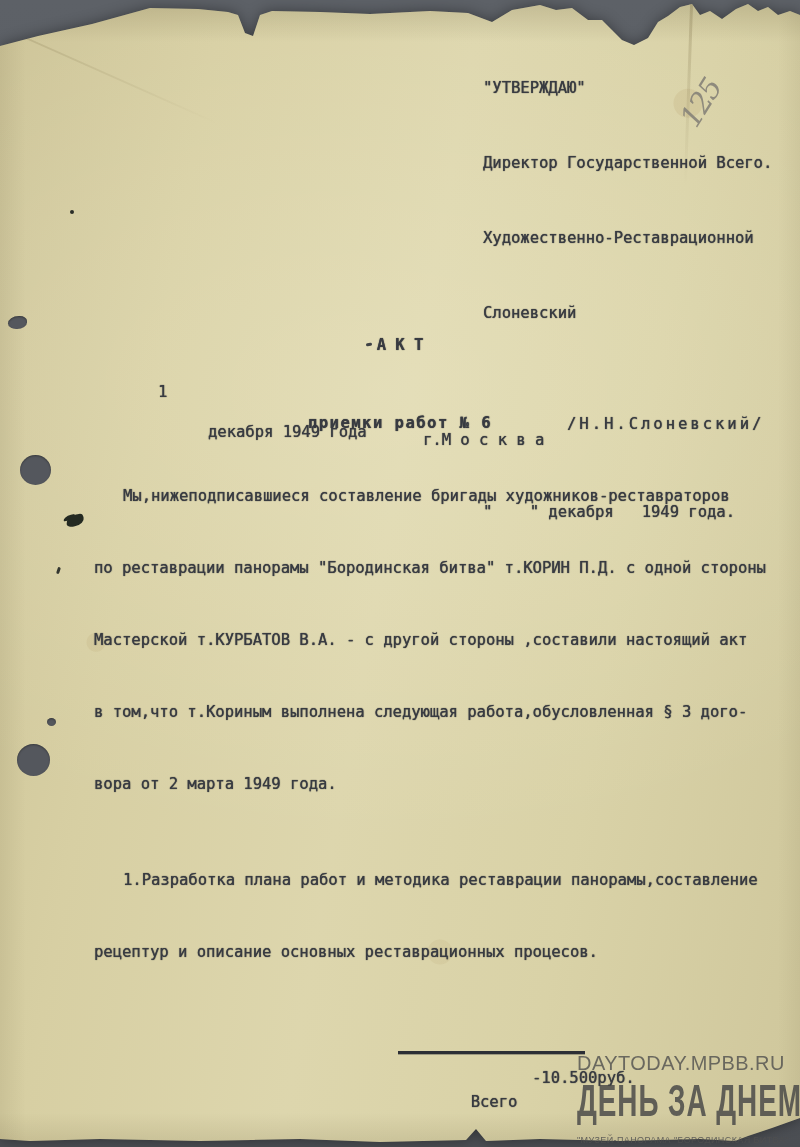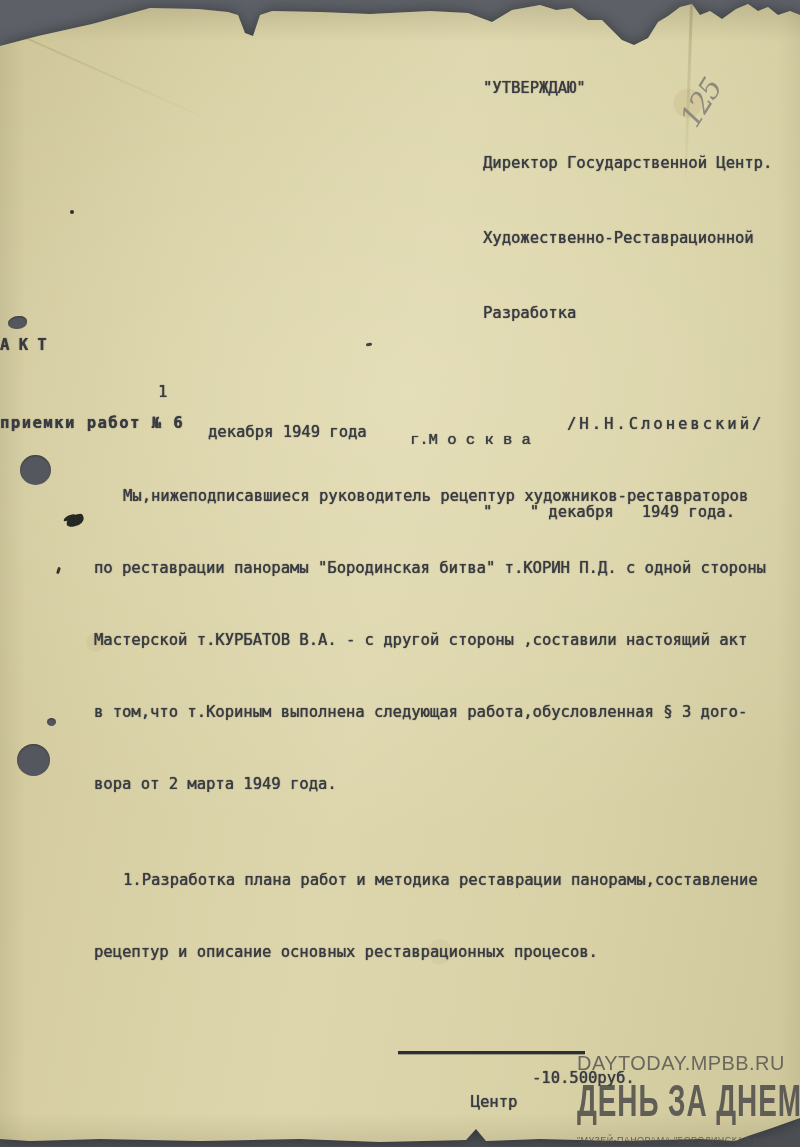--- a/index.html
+++ b/index.html
@@ -37,25 +37,25 @@
   .bl{white-space:pre;}
   .ind{padding-left:29px;}
 
   .approval{left:483px;top:26px;width:300px;line-height:25px;}
   .sig{margin-top:36px;margin-left:84px;letter-spacing:3px;}
   .dblank{margin-top:13px;}
 
   .pencil{position:absolute;left:676px;top:86px;font-family:"DejaVu Serif",serif;font-style:italic;
       font-size:29px;color:rgba(138,134,122,.95);transform:rotate(-58deg);text-shadow:none;letter-spacing:-2px;}
 
-  .heading{left:0;top:280px;width:800px;text-align:left;line-height:26px;font-weight:bold;}
+  .heading{left:0;top:280px;width:800px;text-align:center;line-height:26px;font-weight:bold;}
   .heading .sub{letter-spacing:1.5px;}
 
   .dateline{left:0;top:356px;width:800px;height:24px;}
-  .dl-day{position:absolute;left:158px;} .dl-date{position:absolute;left:208px;margin-top:16px;} .dl-city{position:absolute;left:410px;font-family:Liberation Mono, monospace;}
+  .dl-day{position:absolute;left:158px;} .dl-date{position:absolute;left:208px;margin-top:16px;} .dl-city{position:absolute;left:423px;}
 
   .docbody{left:94px;top:436px;width:706px;}
 
   .rule{position:absolute;left:398px;top:1051px;width:187px;height:3px;background:#2c2f35;
       box-shadow:0 1px 0 rgba(44,47,53,.35);}
   .total{left:396px;top:1066px;}
   .t-amt{position:absolute;left:136px;top:0;}
 
   
   .hole{position:absolute;border-radius:50%;background:#54575d;box-shadow:inset 0 1px 2px rgba(0,0,0,.35);}
@@ -82,42 +82,42 @@
 
 <div class="stage">
   <div class="paper-wrap">
     <div class="paper">
       <div class="edge-shade"></div>
       <div class="crease-v"></div>
       <div class="crease-d"></div>
 
       <div class="tw approval">
         <div class="bl">"УТВЕРЖДАЮ"</div>
-        <div class="bl">Директор Государственной Центр.</div>
+        <div class="bl">Директор Государственной Всего.</div>
         <div class="bl">Художественно-Реставрационной</div>
-        <div class="bl">Разработка</div>
+        <div class="bl">Слоневский</div>
         <div class="bl sig">/Н.Н.Слоневский/</div>
         <div class="bl dblank">"    " декабря   1949 года.</div>
       </div>
 
       <div class="pencil">125</div>
 
       <div class="tw heading">
         <div class="bl">А К Т</div>
         <div class="bl sub">приемки работ № 6</div>
       </div>
 
       <div class="tw dateline">
         <span class="dl-day">1</span>
         <span class="dl-date">декабря 1949 года</span>
         <span class="dl-city">г.М о с к в а</span>
       </div>
 
       <div class="tw docbody">
-        <div class="bl ind">Мы,нижеподписавшиеся руководитель рецептур художников-реставраторов</div>
+        <div class="bl ind">Мы,нижеподписавшиеся составление бригады художников-реставраторов</div>
         <div class="bl">по реставрации панорамы "Бородинская битва" т.КОРИН П.Д. с одной стороны</div>
         <div class="bl">Мастерской т.КУРБАТОВ В.А. - с другой стороны ,составили настоящий акт</div>
         <div class="bl">в том,что т.Кориным выполнена следующая работа,обусловленная § 3 дого-</div>
         <div class="bl">вора от 2 марта 1949 года.</div>
 
         <div class="bl ind">1.Разработка плана работ и методика реставрации панорамы,составление</div>
         <div class="bl">рецептур и описание основных реставрационных процесов.</div>
 
         
 
@@ -136,21 +136,21 @@
         
 
         
         
         
         
       </div>
 
       <div class="rule"></div>
       <div class="tw total">
-        <span>Центр</span>
+        <span>Всего</span>
         <span class="t-amt">-10.500руб.</span>
       </div>
 
       <div class="hole h1"></div>
       <div class="hole h2"></div>
       <div class="hole h3"></div>
       <div class="hole h4"></div>
       <div class="blot"></div>
       <div class="speck1"></div>
       <div class="speck2"></div>

